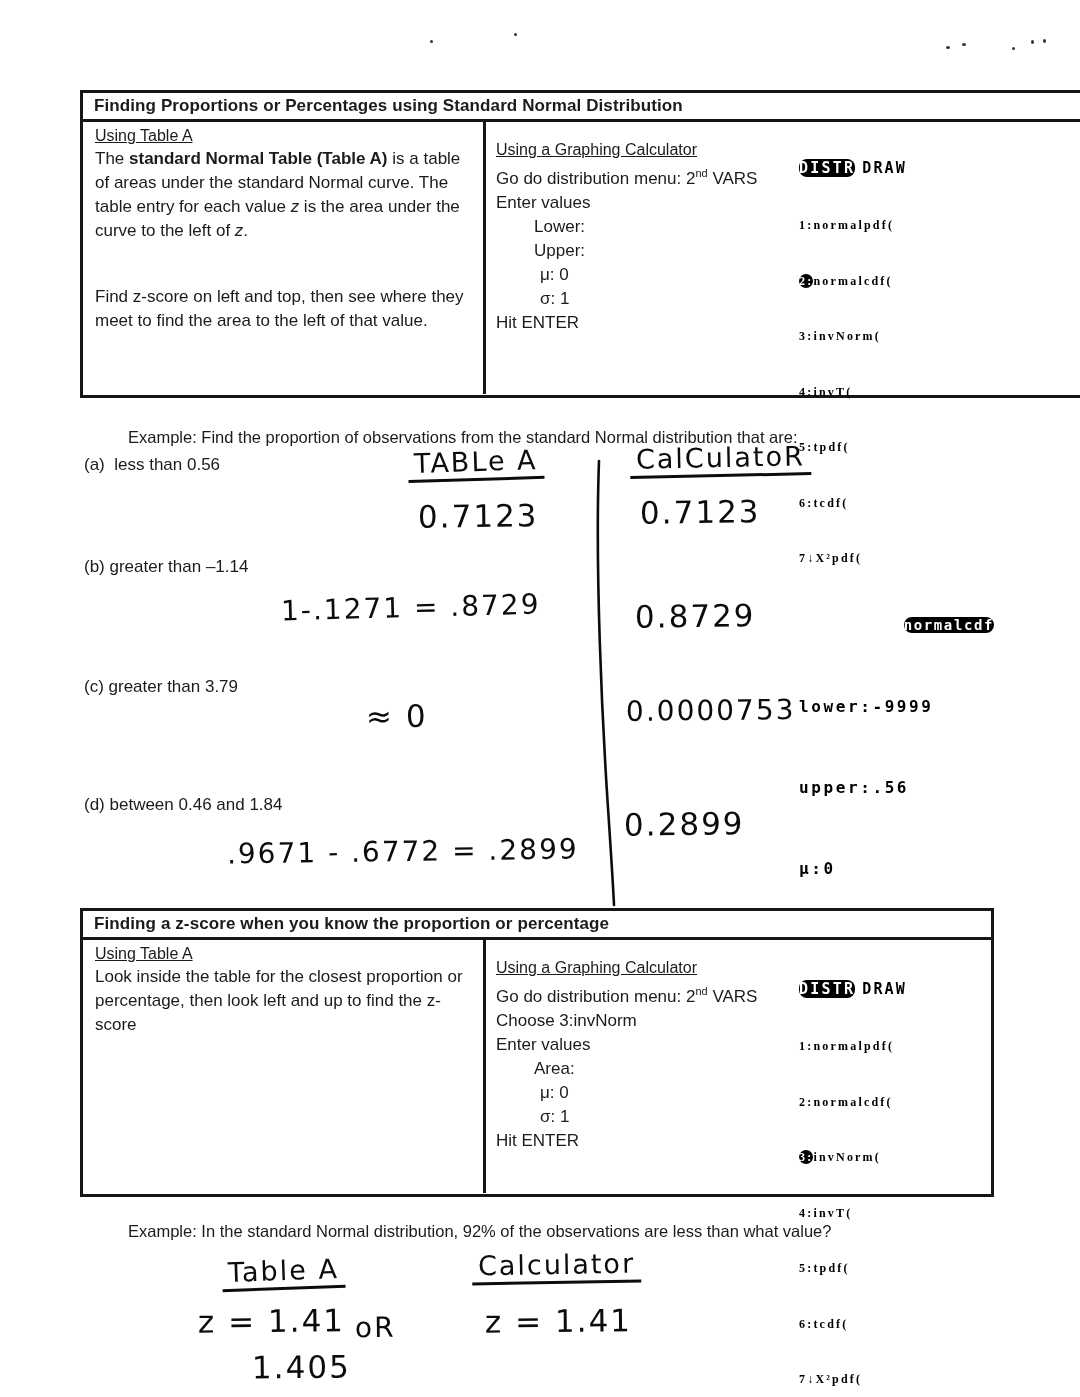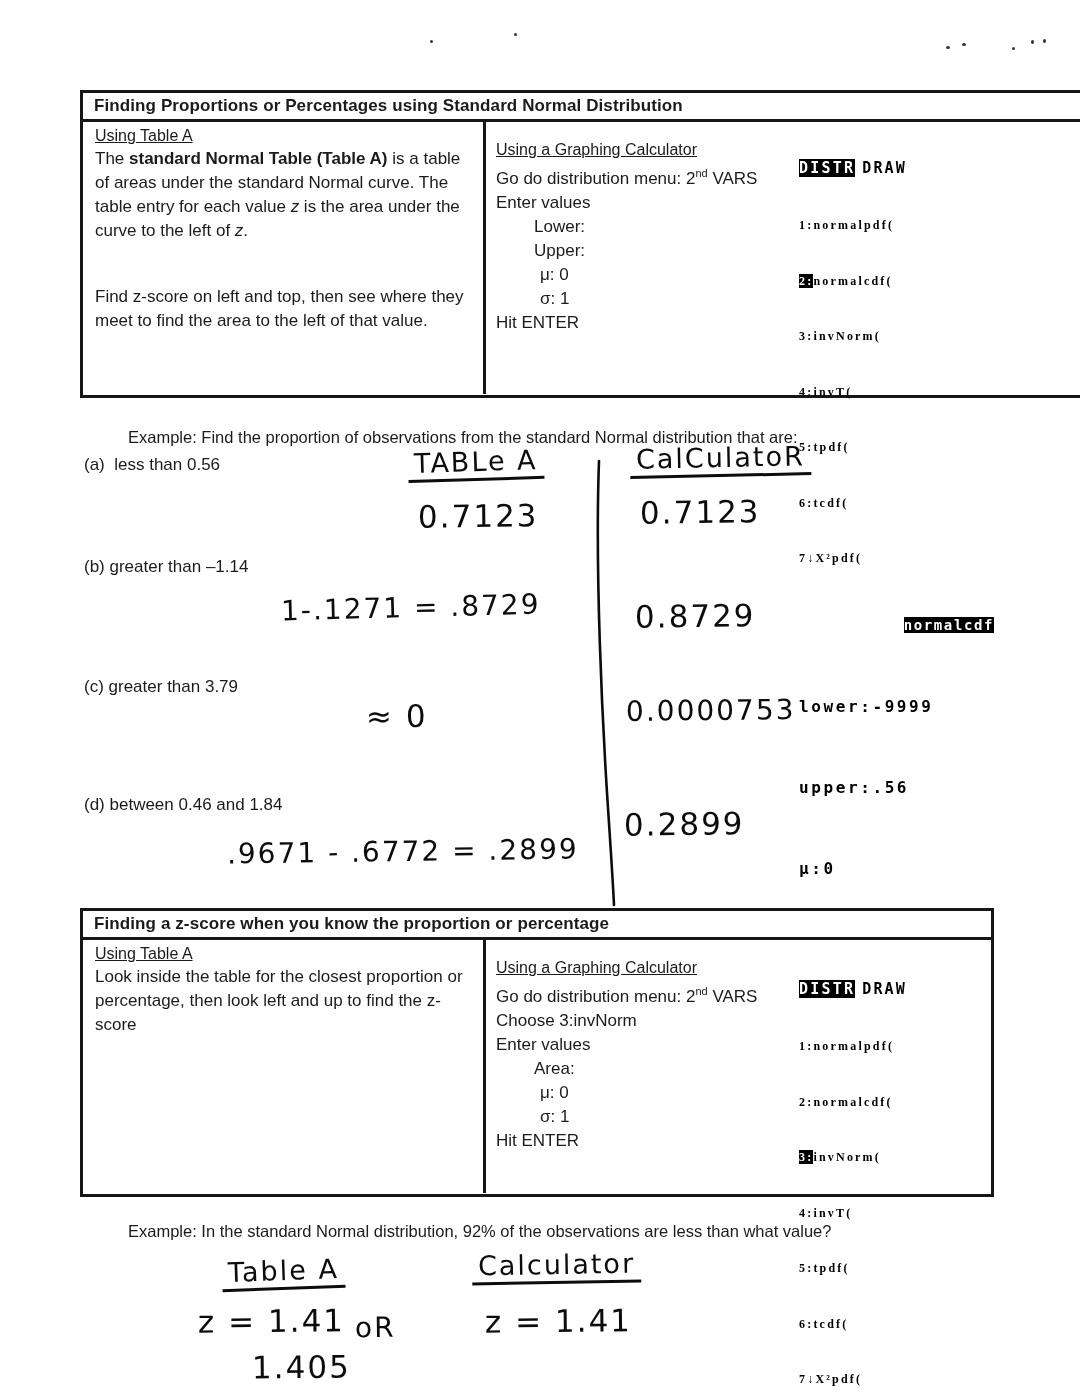--- a/index.html
+++ b/index.html
@@ -27,21 +27,21 @@
   sup { font-size:11px; }
 
   
   .calc {
     position:absolute; width:195px; color:#000;
     font-family:"DejaVu Sans Mono", monospace; font-weight:bold; white-space:pre;
   }
   .calc-title { font-size:15px; letter-spacing:2.2px; line-height:19px; margin-bottom:1px; }
   .calc-title .tab-rest { margin-left:7px; }
   .calc-row { font-size:12px; letter-spacing:2.2px; line-height:17.5px;font-family:Liberation Serif, serif; }
-  .inv { background:#000; color:#fff; }
+  .inv { background:#000; color:#fff;border-radius:8px; }
   .calc-prompt { text-align:right; font-size:14px; letter-spacing:1.6px; margin:11px 0 2px 28px; }
   .calc-field { font-size:16px; letter-spacing:2.6px; line-height:19px;margin-top:24px; }
 
   
   .hw {
     position:absolute; font-family:"DejaVu Sans", sans-serif; color:#0c0c0c;
     white-space:nowrap; letter-spacing:2px; transform:rotate(-0.6deg);
   }
   .hw-header { font-size:27px; padding:0 6px 1px 6px; border-bottom:3px solid #0c0c0c; }
   .hw-big { font-size:31px; }

